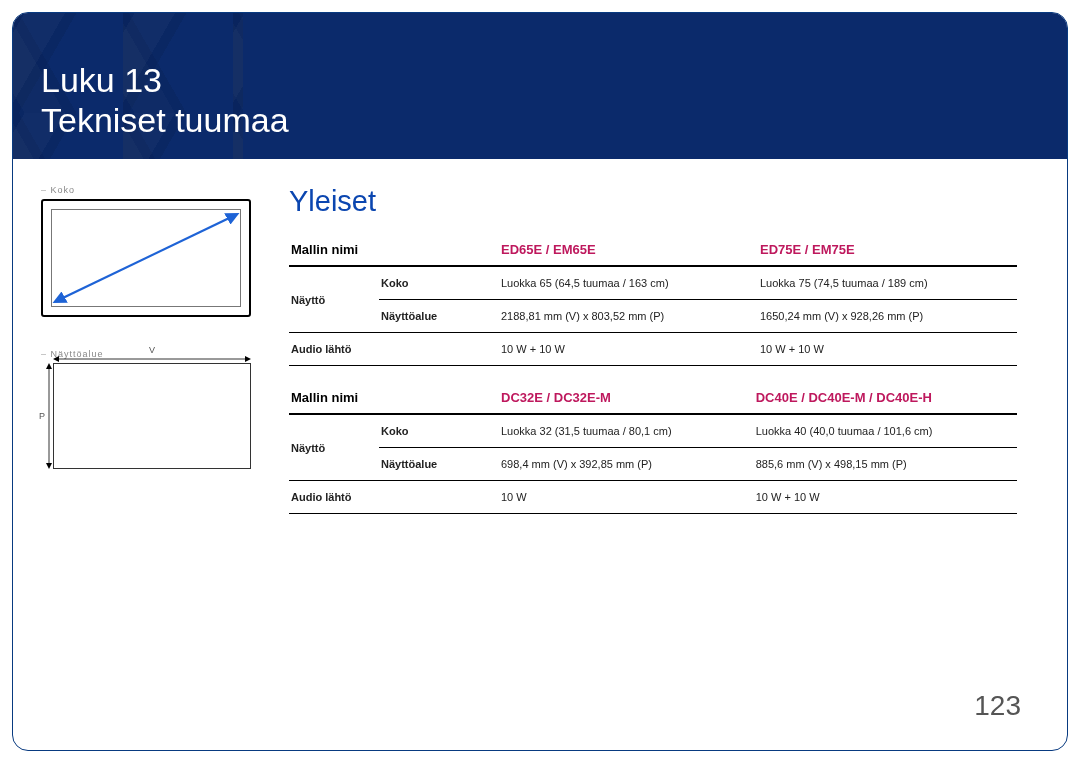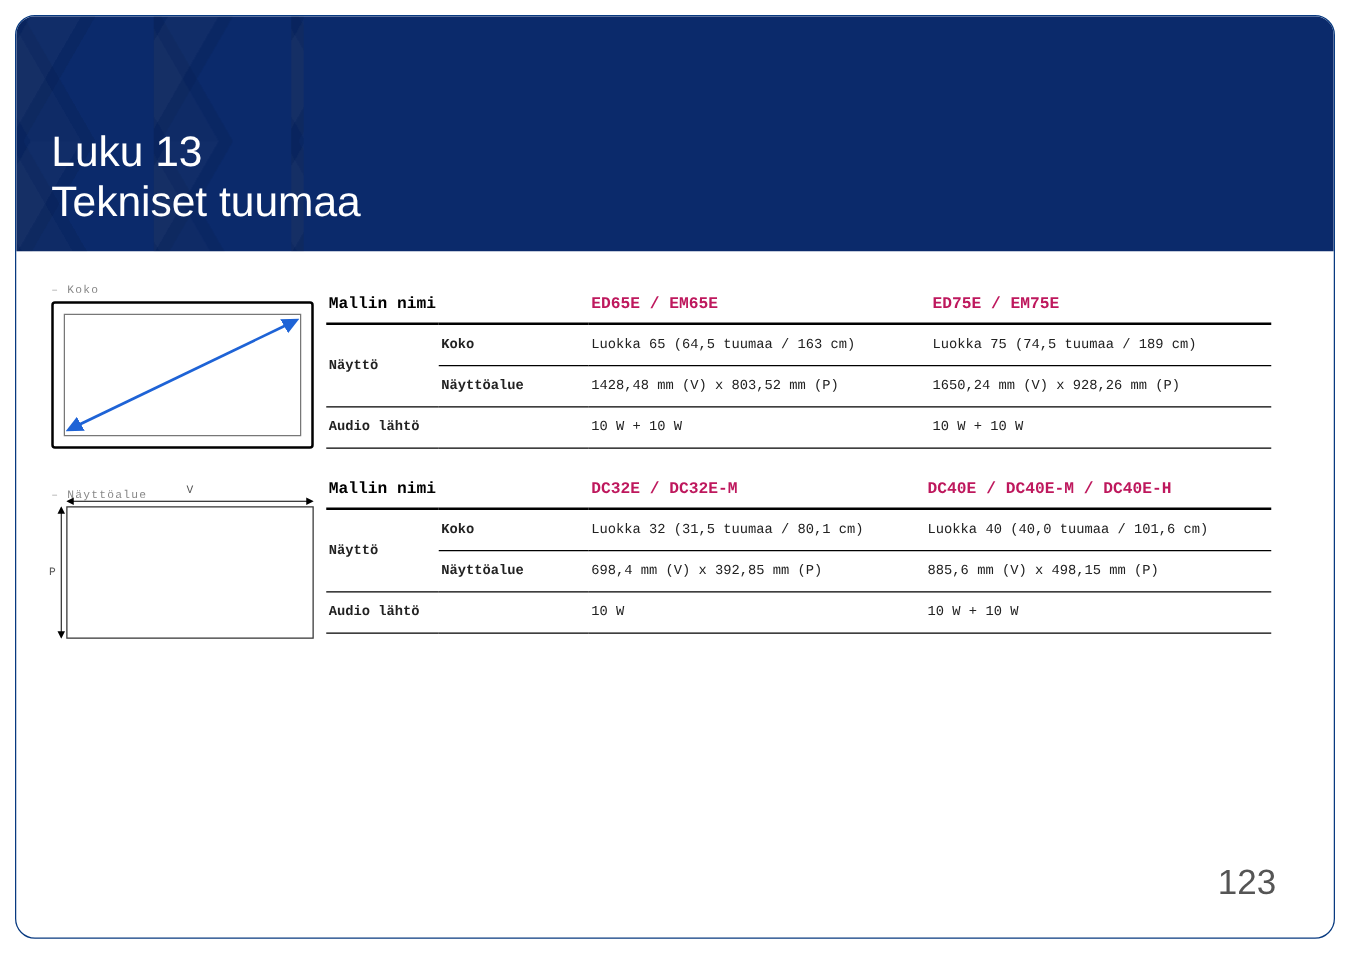--- a/index.html
+++ b/index.html
@@ -12,21 +12,21 @@
     color: #222;
   }
   .page-frame {
     position: absolute;
     top: 12px; left: 12px; right: 12px; bottom: 12px;
     border: 1px solid #083a80;
     border-radius: 16px;
     overflow: hidden;
   }
   .banner {
-    height: 188px;
+    height: 146px;
     background: #0b2a6b;
     position: relative;
     display: flex;
     align-items: flex-end;
     padding: 0 0 20px 28px;
   }
   .banner .cubes {
     position: absolute;
     left: 0; top: 0; bottom: 0;
     width: 230px;
@@ -42,21 +42,21 @@
     z-index: 2;
     color: #fff;
     font-weight: 300;
     line-height: 1.1;
   }
   .banner-chapter { font-size: 34px; font-weight: 300; }
   .banner-title { font-size: 34px; font-weight: 400; margin-top: 2px; }
   .content-row {
     display: flex;
     padding: 26px 50px 0 28px;
-    font-family: Liberation Mono, monospace;
+    gap: 28px;
   }
   .side {
     width: 220px;
     flex: 0 0 220px;
     font-size: 9px;
     color: #888;
   }
   .side .caption { margin: 0 0 4px 0; letter-spacing: 1px; }
   .side .caption::before { content: "\2013  "; color:#aaa; }
   .diag1 {
@@ -181,20 +181,21 @@
             <line x1="4" y1="4" x2="4" y2="102" stroke="#000" stroke-width="0.8"></line>
             <path d="M4,0 L1,6 L7,6 Z" fill="#000"></path>
             <path d="M4,106 L1,100 L7,100 Z" fill="#000"></path>
           </svg>
         </div>
         <div class="diag2"></div>
       </div>
     </div>
 
     <div class="main">
+      <h2 class="section-heading">Yleiset</h2>
 
       <table class="spec">
         <colgroup>
             <col class="c1">
             <col class="c2">
             <col>
             <col>
           </colgroup>
         <thead>
           <tr>
@@ -205,21 +206,21 @@
         </thead>
         <tbody>
           <tr>
             <th class="row" rowspan="2">Näyttö</th>
             <td class="sub">Koko</td>
             <td>Luokka 65 (64,5 tuumaa / 163 cm)</td>
             <td>Luokka 75 (74,5 tuumaa / 189 cm)</td>
           </tr>
           <tr>
             <td class="sub">Näyttöalue</td>
-            <td>1428,48 mm (V) x 803,52 mm (P)</td>
+            <td>2188,81 mm (V) x 803,52 mm (P)</td>
             <td>1650,24 mm (V) x 928,26 mm (P)</td>
           </tr>
           <tr>
             <th class="row" colspan="2">Audio lähtö</th>
             <td>10 W + 10 W</td>
             <td>10 W + 10 W</td>
           </tr>
         </tbody>
       </table>
 

